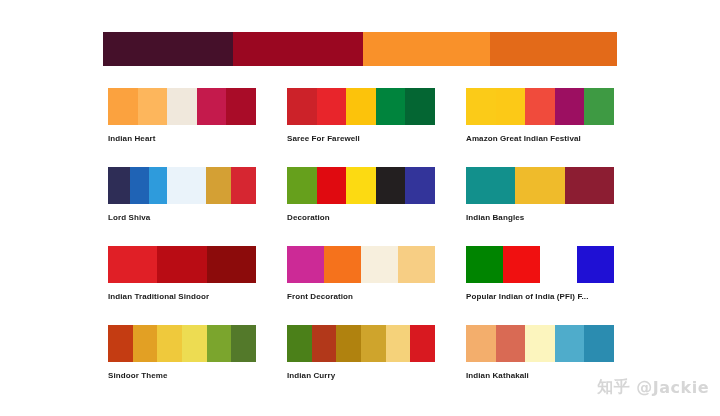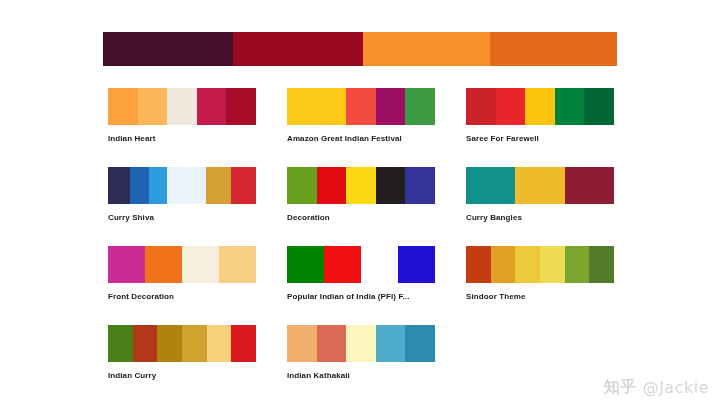--- a/index.html
+++ b/index.html
@@ -87,21 +87,21 @@
     display: flex;
     align-items: center;
     gap: 6px;
     font-size: 16px;
     color: #d6d6d6;
     font-family: "DejaVu Sans", sans-serif;
     letter-spacing: 0.5px;
     user-select: none;
   }
   .watermark .wm-logo { font-weight: bold; }
-  .watermark .wm-user { font-weight: normal; }
+  .watermark .wm-user { font-weight: bold; }
 </style>
 </head>
 <body>
 
 <div id="page">
 
   <div class="hero">
       <div class="hero-seg" style="background: rgb(69, 16, 42); width: 25.3%;"></div>
       <div class="hero-seg" style="background: rgb(154, 7, 33); width: 25.3%;"></div>
       <div class="hero-seg" style="background: rgb(249, 145, 42); width: 24.7%;"></div>
@@ -114,66 +114,74 @@
           <div class="swatch" style="background: rgb(251, 162, 63); width: 20%;"></div>
           <div class="swatch" style="background: rgb(253, 182, 92); width: 20%;"></div>
           <div class="swatch" style="background: rgb(240, 232, 220); width: 20%;"></div>
           <div class="swatch" style="background: rgb(196, 26, 76); width: 20%;"></div>
           <div class="swatch" style="background: rgb(169, 12, 40); width: 20%;"></div>
         </div>
         <div class="card-label">Indian Heart</div>
       </div>
       <div class="card">
         <div class="swatches">
+          <div class="swatch" style="background: rgb(204, 34, 41); width: 20%;"></div>
+          <div class="swatch" style="background: rgb(232, 37, 43); width: 20%;"></div>
+          <div class="swatch" style="background: rgb(252, 195, 11); width: 20%;"></div>
+          <div class="swatch" style="background: rgb(0, 132, 61); width: 20%;"></div>
+          <div class="swatch" style="background: rgb(4, 102, 51); width: 20%;"></div>
+        </div>
+        <div class="card-label">Saree For Farewell</div>
+      </div>
+      <div class="card">
+        <div class="swatches">
           <div class="swatch" style="background: rgb(251, 203, 24); width: 20%;"></div>
           <div class="swatch" style="background: rgb(252, 201, 23); width: 20%;"></div>
           <div class="swatch" style="background: rgb(240, 75, 60); width: 20%;"></div>
           <div class="swatch" style="background: rgb(156, 15, 97); width: 20%;"></div>
           <div class="swatch" style="background: rgb(62, 154, 67); width: 20%;"></div>
         </div>
         <div class="card-label">Amazon Great Indian Festival</div>
-      </div>
-      <div class="card">
-        <div class="swatches">
-          <div class="swatch" style="background: rgb(204, 34, 41); width: 20%;"></div>
-          <div class="swatch" style="background: rgb(232, 37, 43); width: 20%;"></div>
-          <div class="swatch" style="background: rgb(252, 195, 11); width: 20%;"></div>
-          <div class="swatch" style="background: rgb(0, 132, 61); width: 20%;"></div>
-          <div class="swatch" style="background: rgb(4, 102, 51); width: 20%;"></div>
-        </div>
-        <div class="card-label">Saree For Farewell</div>
       </div>
       <div class="card">
         <div class="swatches">
           <div class="swatch" style="background: rgb(46, 45, 86); width: 15%;"></div>
           <div class="swatch" style="background: rgb(31, 99, 181); width: 13%;"></div>
           <div class="swatch" style="background: rgb(46, 155, 220); width: 12%;"></div>
           <div class="swatch" style="background: rgb(234, 243, 250); width: 26%;"></div>
           <div class="swatch" style="background: rgb(212, 160, 52); width: 17%;"></div>
           <div class="swatch" style="background: rgb(214, 38, 49); width: 17%;"></div>
         </div>
-        <div class="card-label">Curry Shiva</div>
+        <div class="card-label">Lord Shiva</div>
       </div>
       <div class="card">
         <div class="swatches">
           <div class="swatch" style="background: rgb(102, 160, 28); width: 20%;"></div>
           <div class="swatch" style="background: rgb(224, 10, 16); width: 20%;"></div>
           <div class="swatch" style="background: rgb(252, 218, 18); width: 20%;"></div>
           <div class="swatch" style="background: rgb(35, 31, 32); width: 20%;"></div>
           <div class="swatch" style="background: rgb(51, 52, 154); width: 20%;"></div>
         </div>
         <div class="card-label">Decoration</div>
       </div>
       <div class="card">
         <div class="swatches">
           <div class="swatch" style="background: rgb(18, 144, 140); width: 33.4%;"></div>
           <div class="swatch" style="background: rgb(239, 187, 43); width: 33.3%;"></div>
           <div class="swatch" style="background: rgb(140, 29, 50); width: 33.3%;"></div>
         </div>
-        <div class="card-label">Curry Bangles</div>
+        <div class="card-label">Indian Bangles</div>
+      </div>
+      <div class="card">
+        <div class="swatches">
+          <div class="swatch" style="background: rgb(224, 31, 38); width: 33.4%;"></div>
+          <div class="swatch" style="background: rgb(185, 12, 20); width: 33.3%;"></div>
+          <div class="swatch" style="background: rgb(140, 11, 11); width: 33.3%;"></div>
+        </div>
+        <div class="card-label">Indian Traditional Sindoor</div>
       </div>
       <div class="card">
         <div class="swatches">
           <div class="swatch" style="background: rgb(204, 42, 150); width: 25%;"></div>
           <div class="swatch" style="background: rgb(245, 114, 28); width: 25%;"></div>
           <div class="swatch" style="background: rgb(247, 239, 221); width: 25%;"></div>
           <div class="swatch" style="background: rgb(247, 206, 132); width: 25%;"></div>
         </div>
         <div class="card-label">Front Decoration</div>
       </div>

